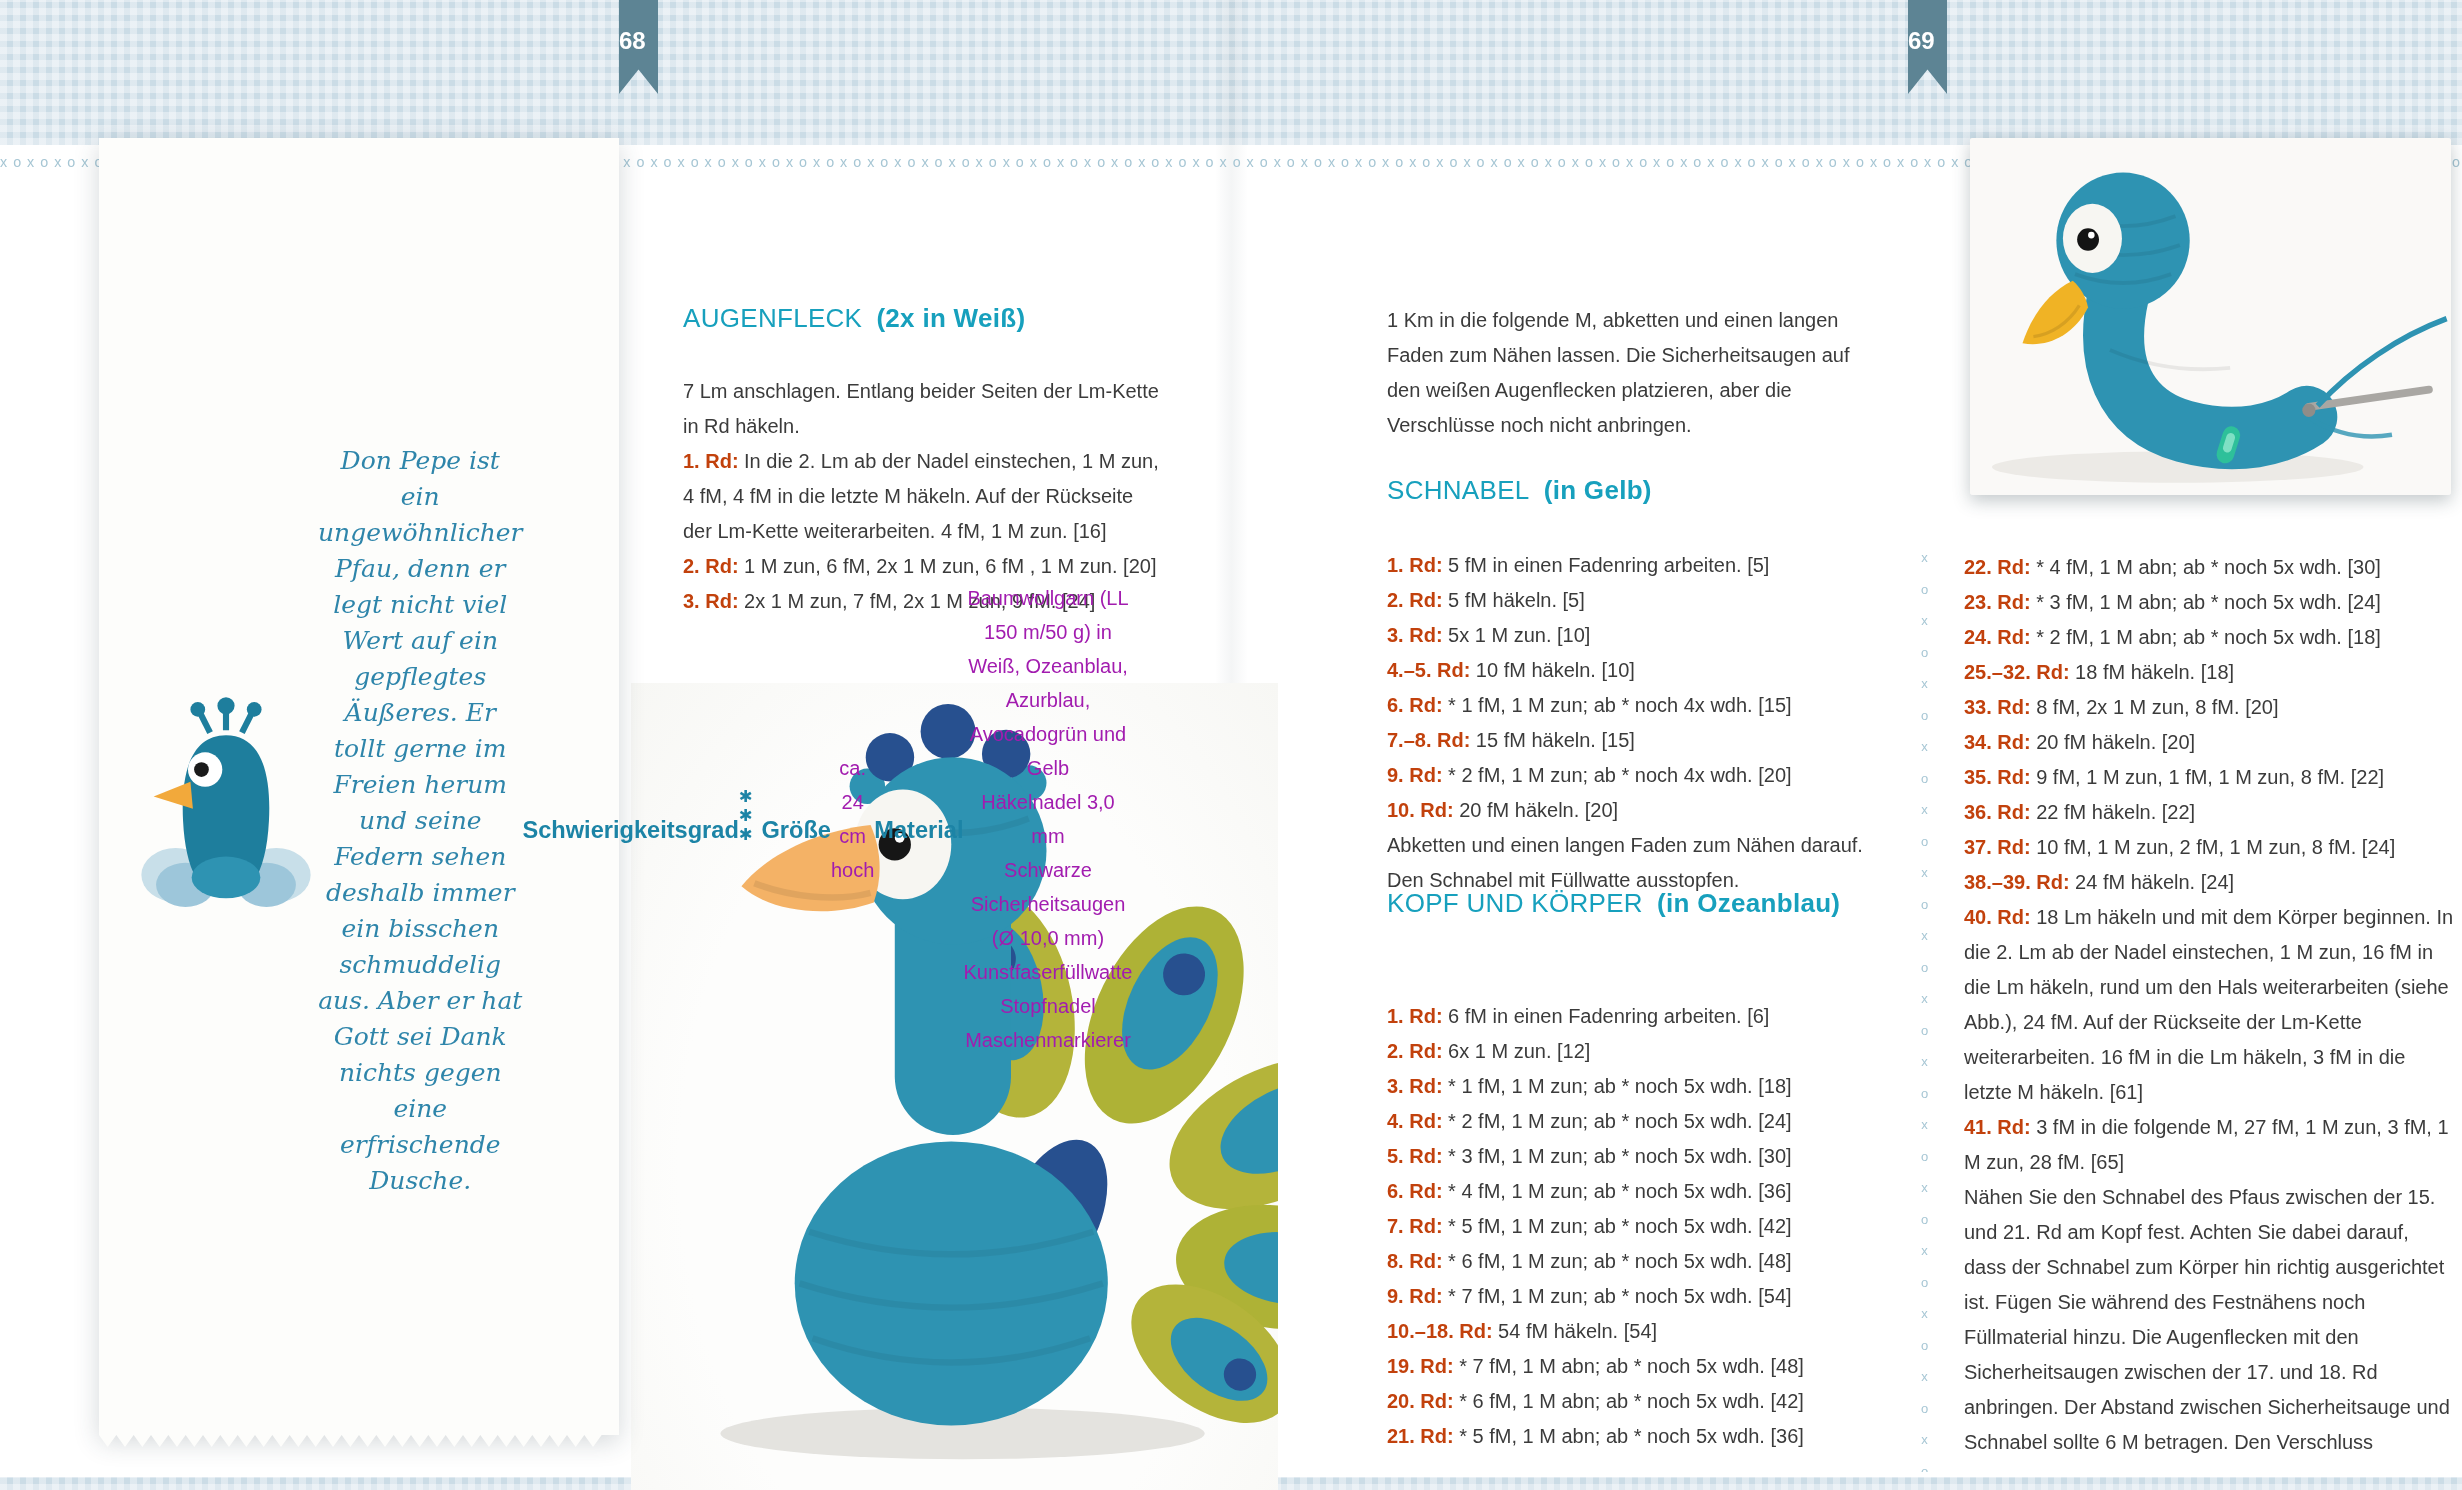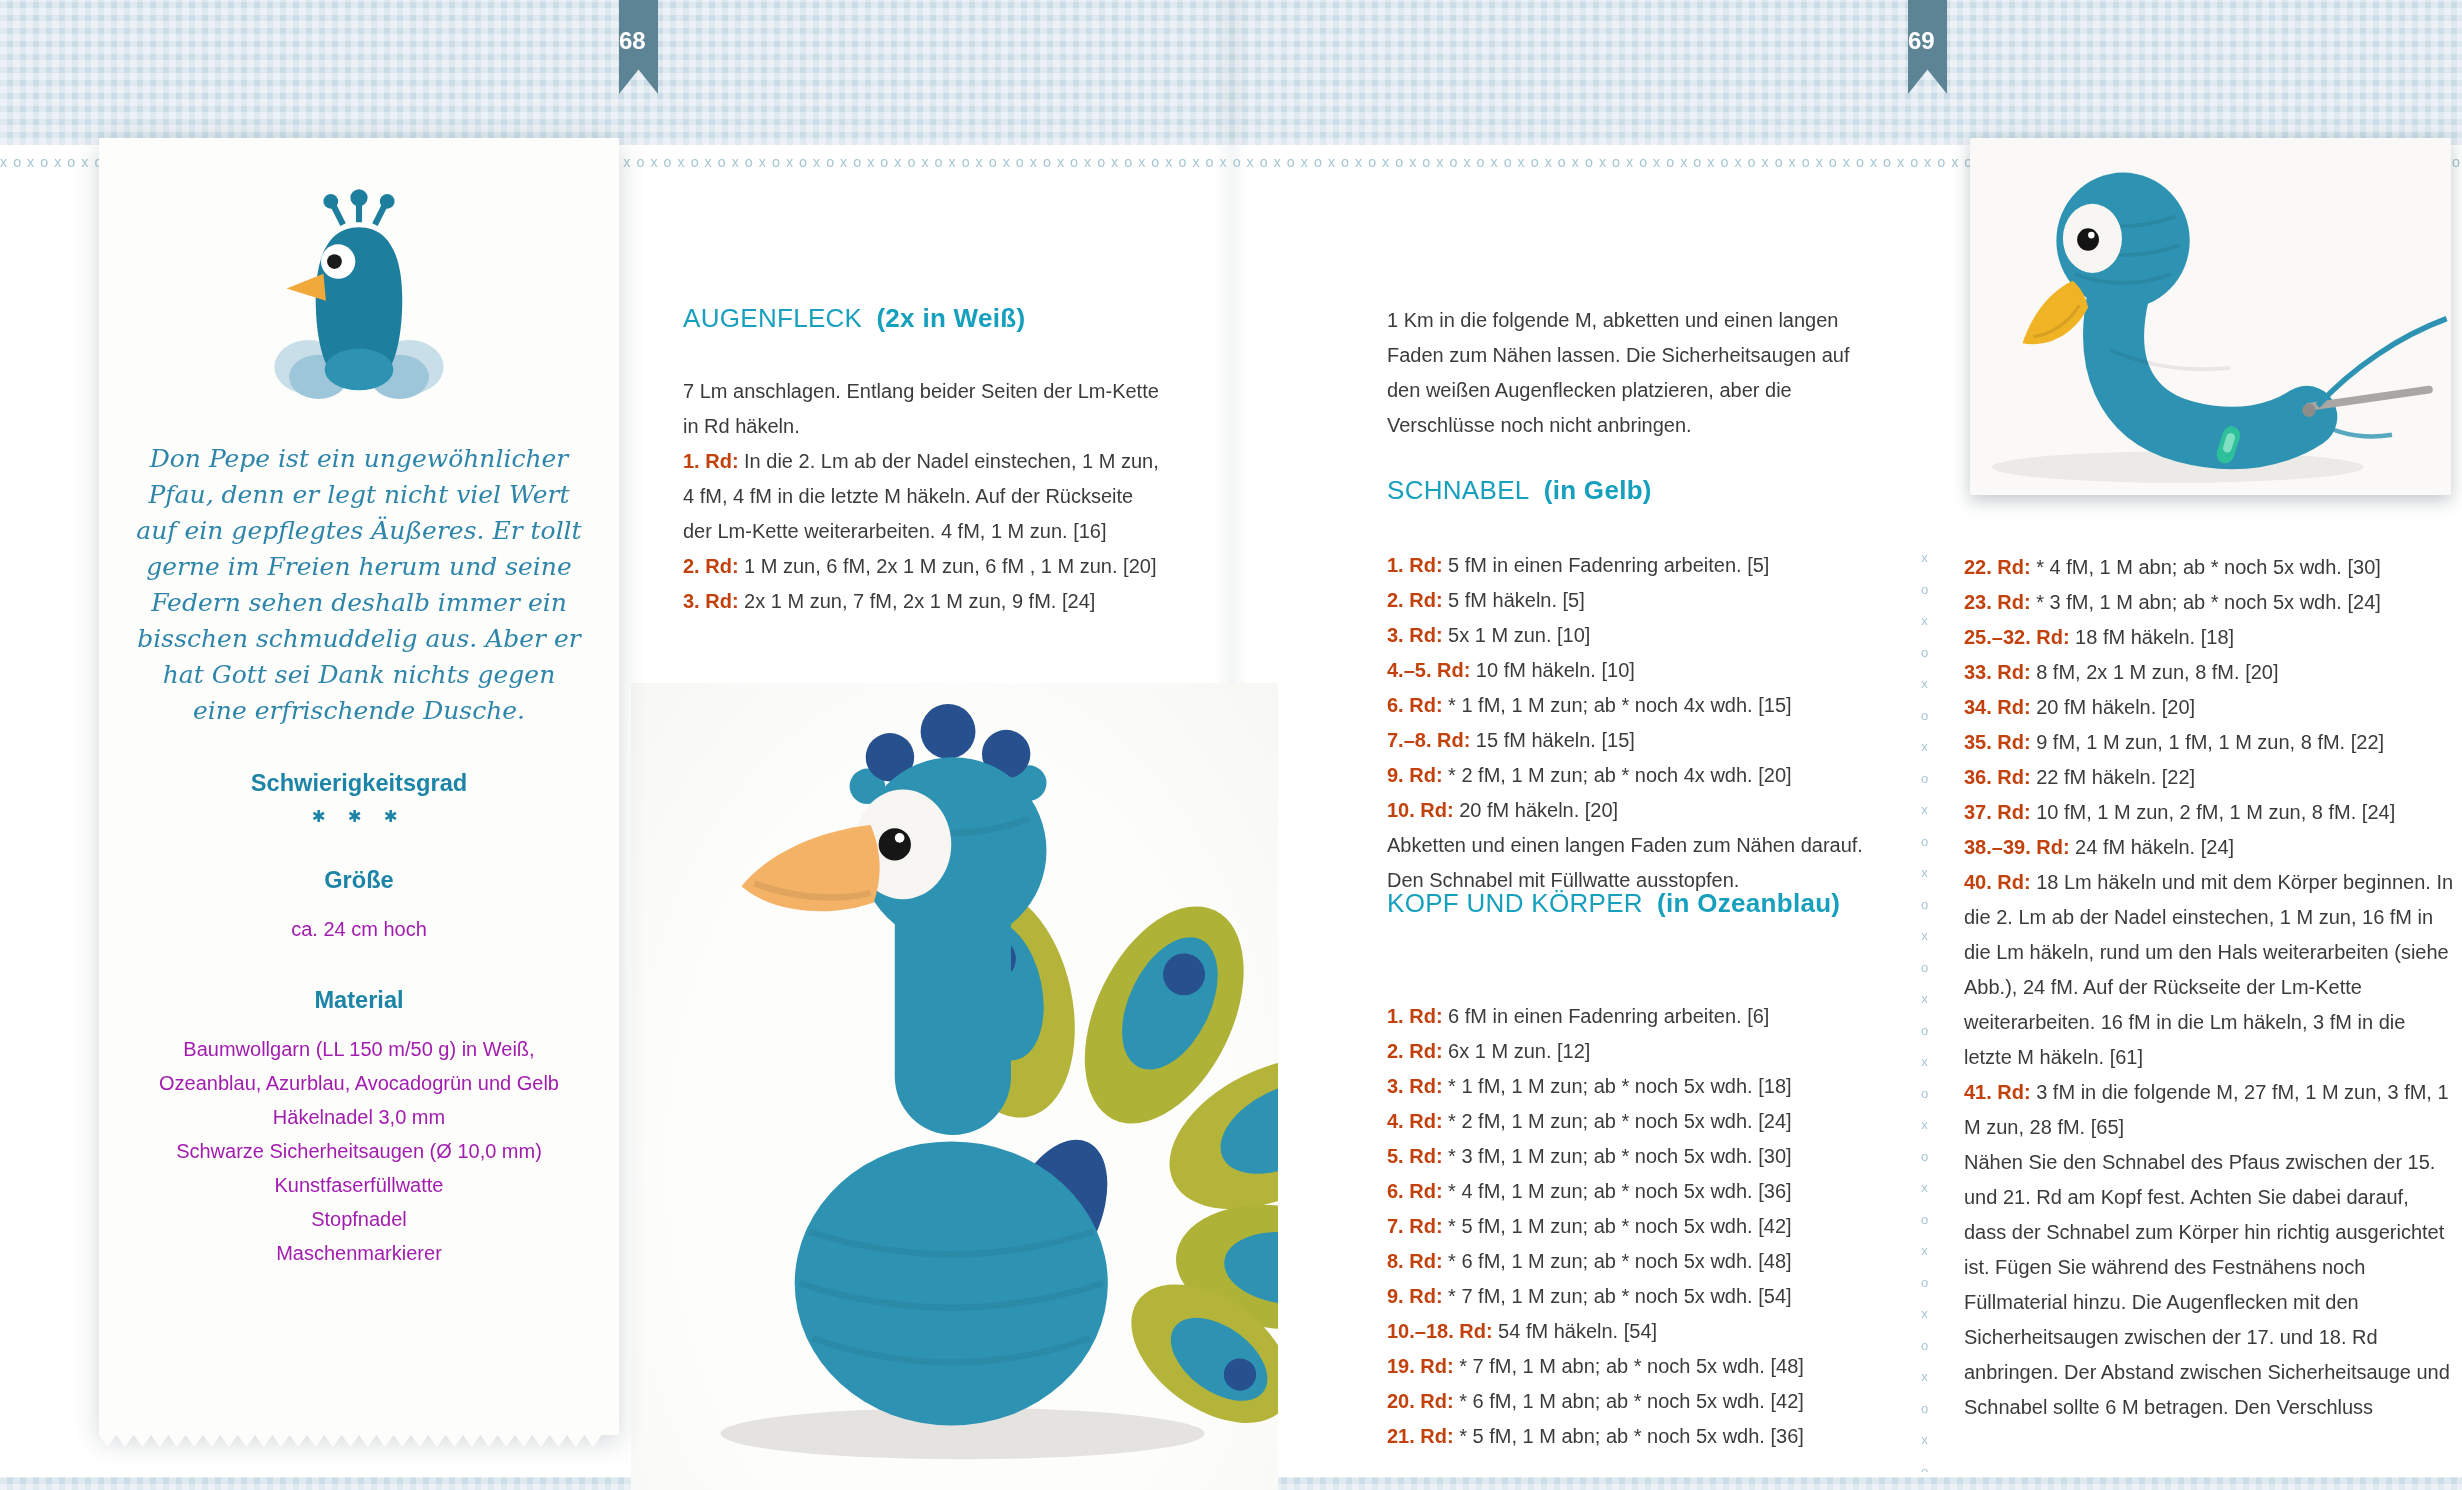--- a/index.html
+++ b/index.html
@@ -25,21 +25,21 @@
     text-orientation:upright;font-size:13px;letter-spacing:16.5px;color:#a6c6d4;z-index:1;overflow:hidden}
 
   
   .ribbon{position:absolute;top:0;width:39px;height:94px;background:#5d8494;z-index:4;
     clip-path:polygon(0 0,100% 0,100% 100%,50% 74%,0 100%);text-align:left}
   .ribbon span{display:block;margin-top:27.4px;color:#ffffff;font-size:24px;font-weight:bold}
   .r68{left:619px}.r69{left:1908px}
 
   
   .card{position:absolute;left:99px;top:138px;width:520px;height:1297px;background:#fdfdfb;z-index:3;
-    box-shadow:0 6.6px 24px rgba(40,60,70,.20);display:flex;flex-direction:column;align-items:center;
+    box-shadow:0 6.6px 24px rgba(40,60,70,.20);display:flex;align-items:center;
     padding:47px 35px 0;text-align:center}
   .zigzag{position:absolute;left:0;bottom:-11.5px;width:100%;height:12px;display:block}
   .logo{width:184px;height:234px;flex:0 0 auto}
   .script{margin-top:22px;font-family:"DejaVu Serif","Liberation Serif",serif;font-style:italic;
     font-size:25px;line-height:36px;color:#2e85aa}
   .side-h{margin-top:41px;font-size:23.6px;font-weight:bold;color:#1c84a6}
   .stars{margin-top:10px;font-size:16.5px;letter-spacing:8.8px;color:#1c84a6}
   .side-val{margin-top:18px;font-size:20px;line-height:34px;color:#a21caf}
 
   
@@ -288,20 +288,21 @@
     </svg>
   </figure>
 
   <section class="col col3">
     <div>
 
         <p class="round"><span class="rd">22. Rd:</span><span>* 4 fM, 1 M abn; ab * noch 5x wdh. [30]</span></p>
 
         <p class="round"><span class="rd">23. Rd:</span><span>* 3 fM, 1 M abn; ab * noch 5x wdh. [24]</span></p>
 
+        <p class="round"><span class="rd">24. Rd:</span><span>* 2 fM, 1 M abn; ab * noch 5x wdh. [18]</span></p>
 
         <p class="round"><span class="rd">25.–32. Rd:</span><span>18 fM häkeln. [18]</span></p>
 
         <p class="round"><span class="rd">33. Rd:</span><span>8 fM, 2x 1 M zun, 8 fM. [20]</span></p>
 
         <p class="round"><span class="rd">34. Rd:</span><span>20 fM häkeln. [20]</span></p>
 
         <p class="round"><span class="rd">35. Rd:</span><span>9 fM, 1 M zun, 1 fM, 1 M zun, 8 fM. [22]</span></p>
 
         <p class="round"><span class="rd">36. Rd:</span><span>22 fM häkeln. [22]</span></p>

